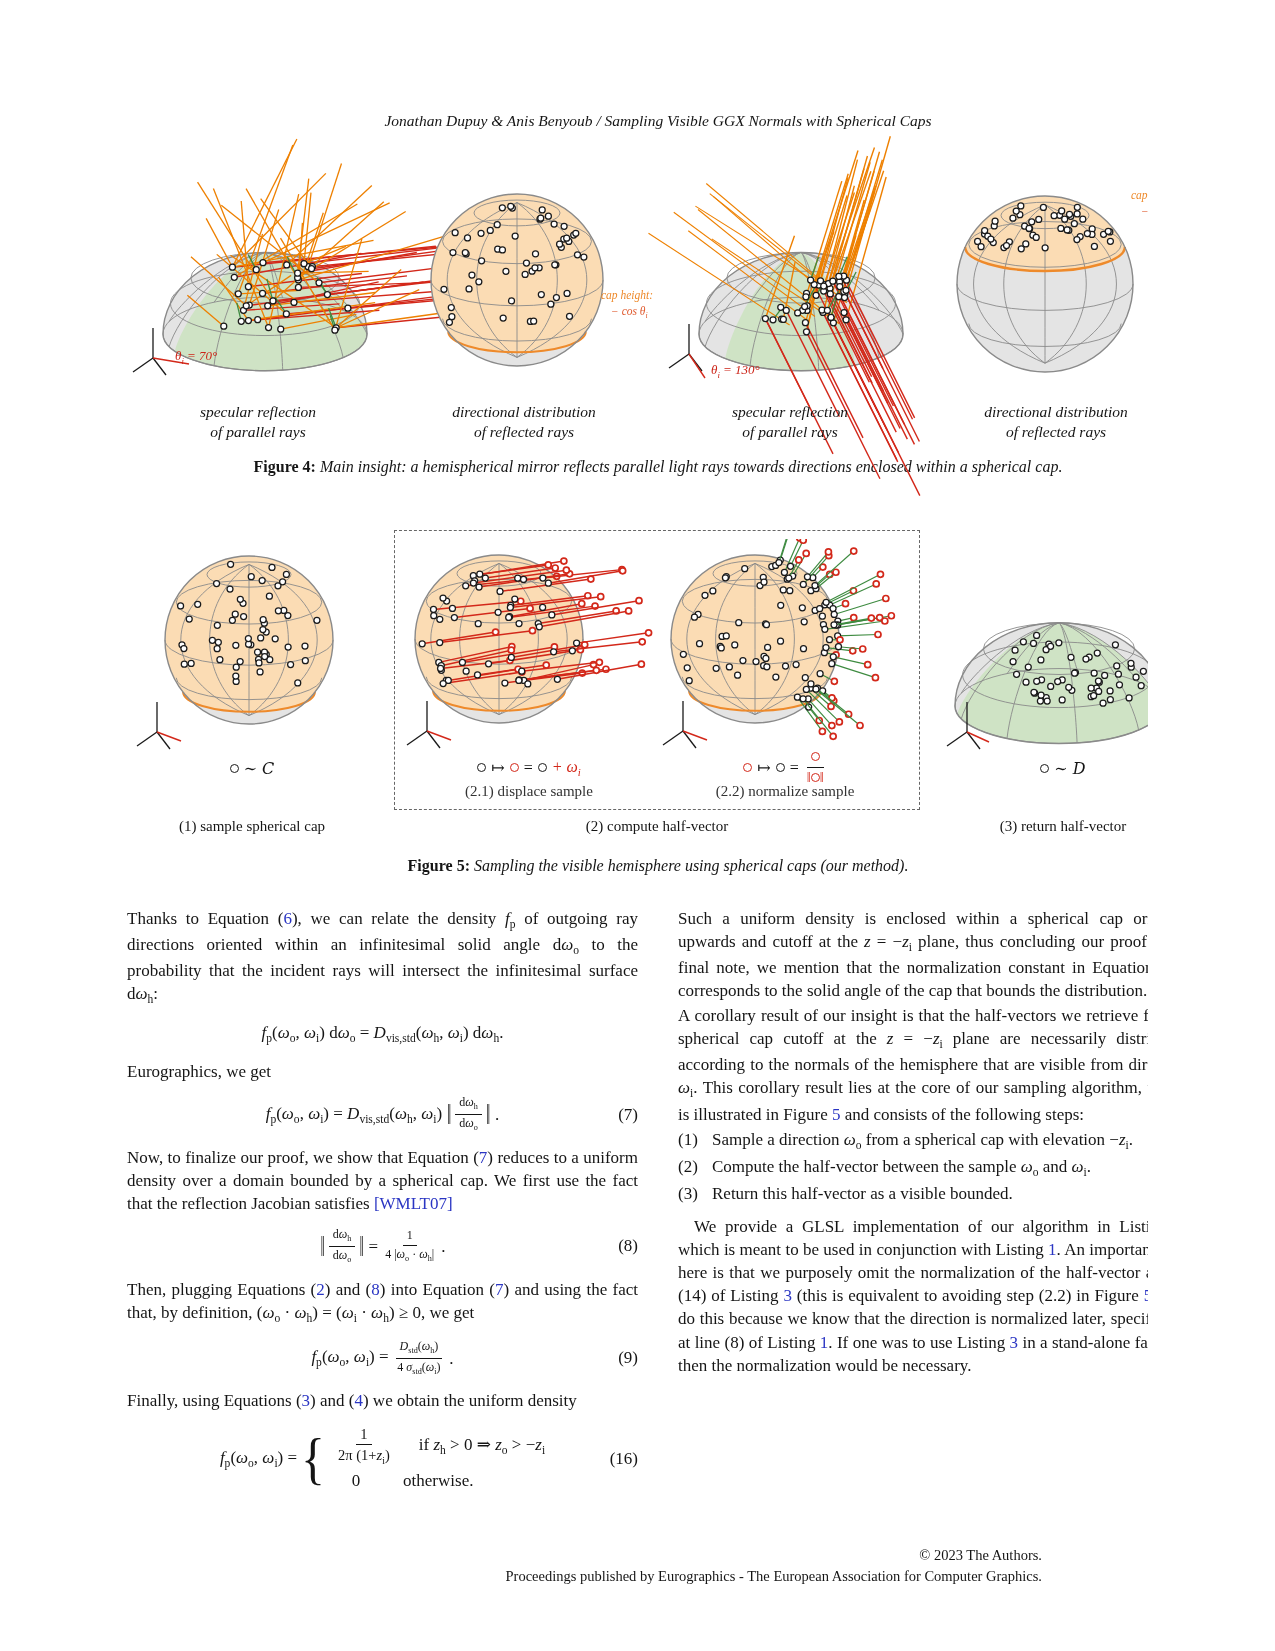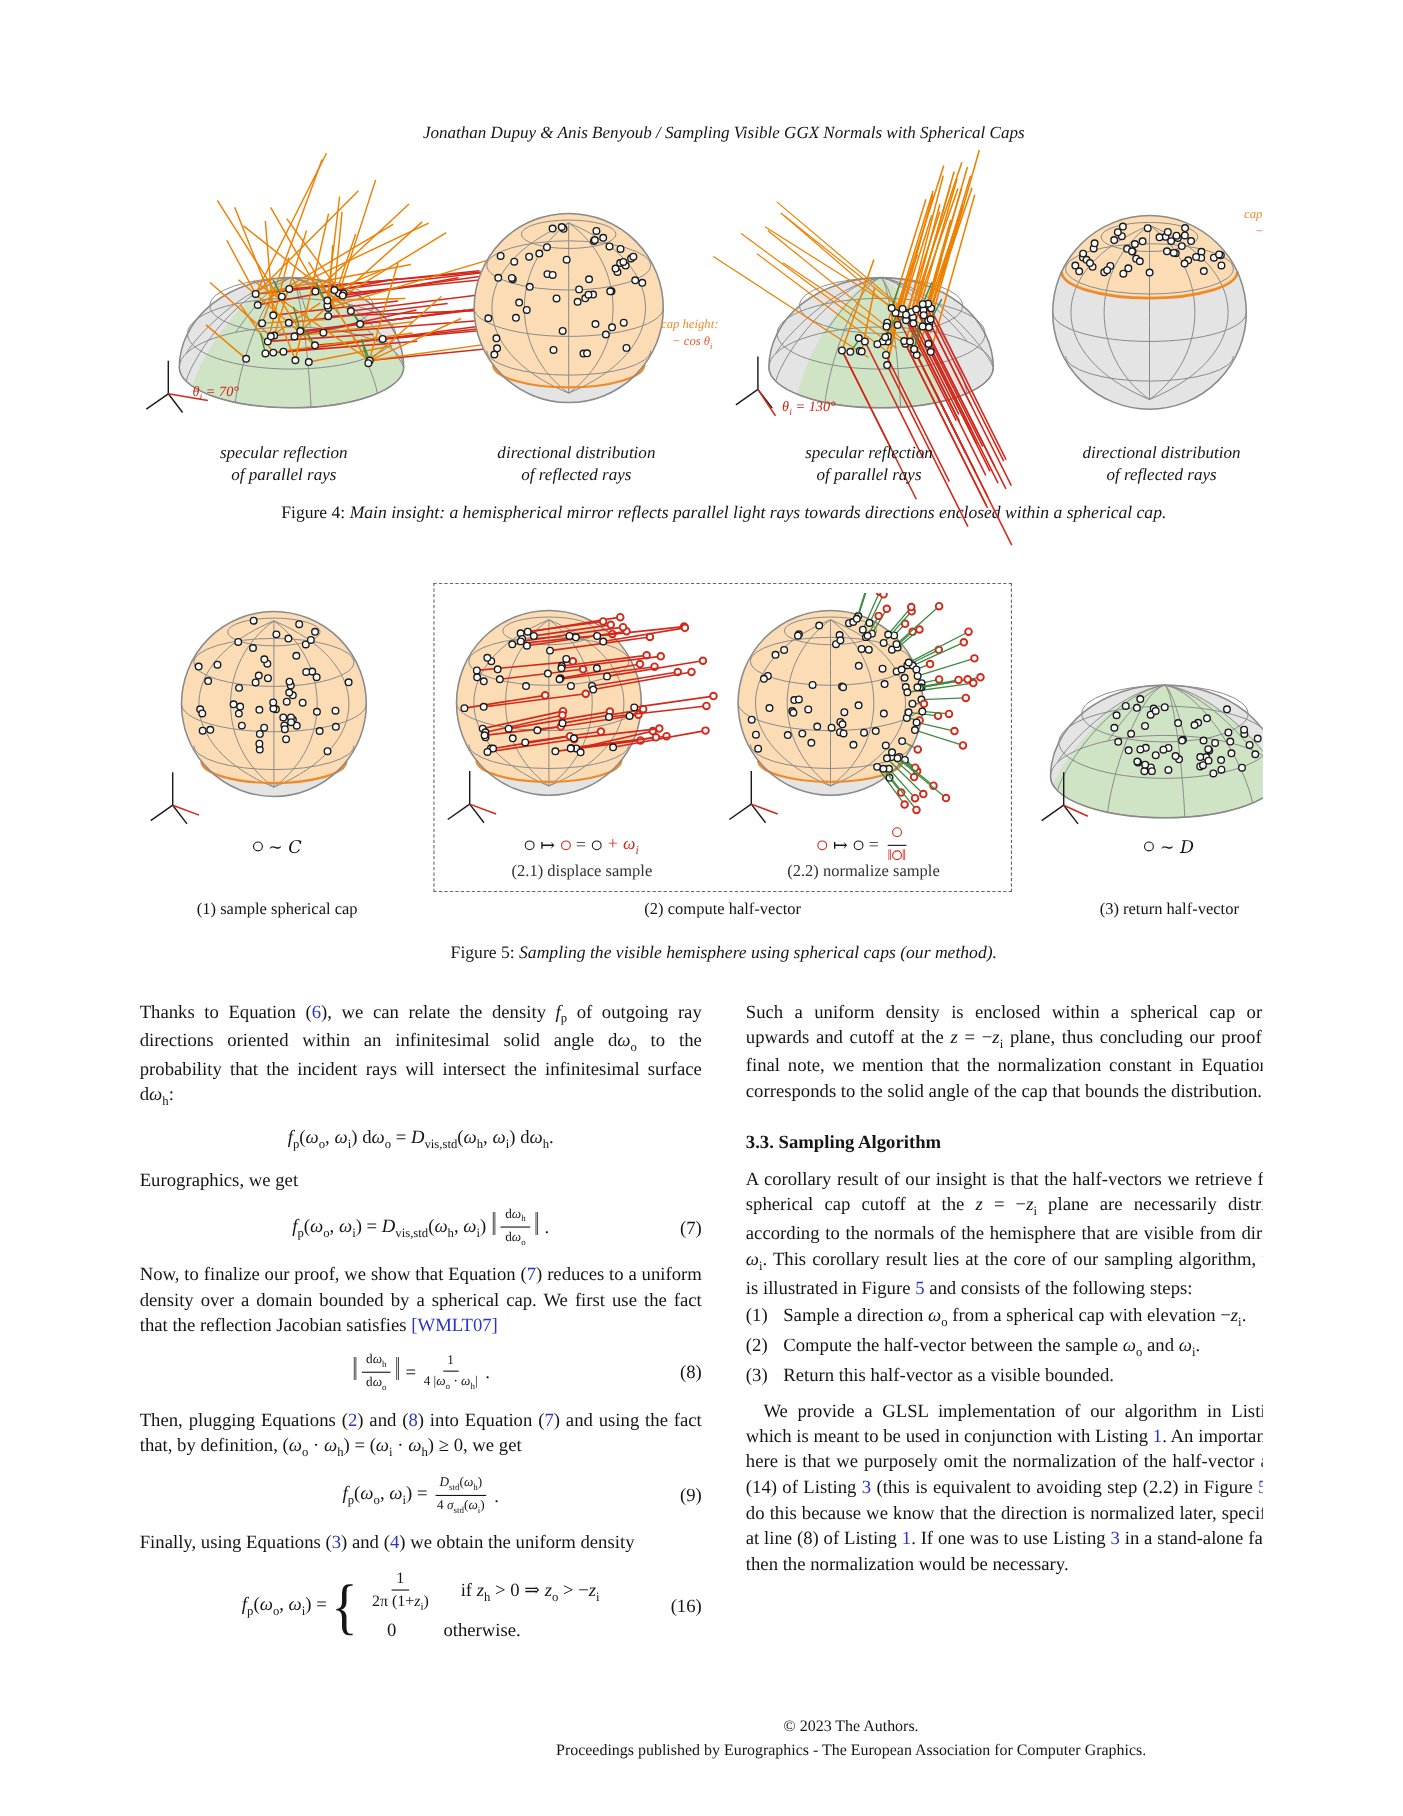--- a/index.html
+++ b/index.html
@@ -10,21 +10,21 @@
   
   .figrow{display:flex;justify-content:space-between;align-items:flex-start;}
   .panel{position:relative;text-align:center;}
   .panel svg{overflow:visible;display:block;margin:0 auto;}
   .pcap{font-style:italic;font-size:15.5px;line-height:1.28;margin-top:4px;}
   .angle-label{position:absolute;font-size:13px;font-style:italic;color:var(--lred);white-space:nowrap;}
   .caplabel{position:absolute;font-size:11.5px;line-height:1.35;text-align:left;white-space:nowrap;font-style:italic;}
   .caplabel .l1{color:var(--lorange);display:block;}
   .caplabel .l2{color:var(--lred2);display:block;padding-left:10px;}
   .figcap{text-align:center;font-size:16px;margin-top:16px;}
-  .figcap .fb{font-weight:normal;text-align:right;}
+  .figcap .fb{font-weight:bold;text-align:right;}
   .figcap i{font-style:italic;}
   
   .fig5row{display:flex;justify-content:space-between;align-items:flex-start;margin-top:54px;}
   .f5panel{position:relative;text-align:center;}
   .dashbox{border:1.4px dashed #666;padding:8px 6px 4px;display:flex;}
   .sidepanel{margin-top:10px;}
   .mathlab{font-size:16px;height:30px;display:flex;align-items:center;justify-content:center;gap:5px;font-style:italic;}
   .mathlab .up{font-style:normal;}
   .sublab{font-size:15px;color:#333;height:22px;}
   .dg{display:inline-block;width:7px;height:7px;border:1.8px solid #1a1a1a;border-radius:50%;background:#fff;}
@@ -47,21 +47,21 @@
   .dbl{display:inline-block;transform:scaleY(2.0);font-size:15px;margin:0 1px;font-style:normal;}
   .normwrap{display:inline-flex;align-items:center;}
   .eqin{display:inline-flex;align-items:center;gap:4px;}
   .brace{font-size:50px;font-weight:400;line-height:0.9;transform:scaleY(1.12);margin-right:6px;font-style:normal;}
   .cases{display:inline-flex;flex-direction:column;gap:3px;text-align:left;}
   .case{display:flex;align-items:center;gap:26px;}
   .sechead{font-weight:bold;font-size:17px;margin:24px 0 10px;text-align:left;}
   .item{display:flex;margin:1px 0;text-align:left;}
   .itemno{flex:0 0 34px;}
   .indent{text-indent:16px;}
-  .footer{position:absolute;right:106px;bottom:49px;text-align:center;font-size:14.5px;line-height:1.45;}
+  .footer{position:absolute;right:106px;bottom:64px;text-align:right;font-size:14.5px;line-height:1.45;}
 </style>
 </head>
 <body>
 
 <div class="page">
   <div class="content">
     <div class="runhead">Jonathan Dupuy &amp; Anis Benyoub / Sampling Visible GGX Normals with Spherical Caps</div>
 
     <div>
       <div class="figrow">
@@ -1139,21 +1139,20 @@
                 <span>otherwise.</span>
               </span>
             </span>
           </span>
           <span class="eqnum">(16)</span>
         </div>
       </div>
 
       <div class="col">
         <p>Such a uniform density is enclosed within a spherical cap oriented upwards and cutoff at the <i>z</i> = −<i>z</i><sub>i</sub> plane, thus concluding our proof. As a final note, we mention that the normalization constant in Equation (<span class="ref">10</span>) corresponds to the solid angle of the cap that bounds the distribution.</p>
-        <div class="sechead">3.3. Sampling Algorithm</div>
         <p>A corollary result of our insight is that the half-vectors we retrieve from a spherical cap cutoff at the <i>z</i> = −<i>z</i><sub>i</sub> plane are necessarily distributed according to the normals of the hemisphere that are visible from direction <i>ω</i><sub>i</sub>. This corollary result lies at the core of our sampling algorithm, which is illustrated in Figure <span class="ref">5</span> and consists of the following steps:</p>
         <div class="item">
           <span class="itemno">(1)</span>
             <span>Sample a direction <i>ω</i><sub>o</sub> from a spherical cap with elevation −<i>z</i><sub>i</sub>.</span>
         </div>
         <div class="item">
           <span class="itemno">(2)</span>
             <span>Compute the half-vector between the sample <i>ω</i><sub>o</sub> and <i>ω</i><sub>i</sub>.</span>
         </div>
         <div class="item">

